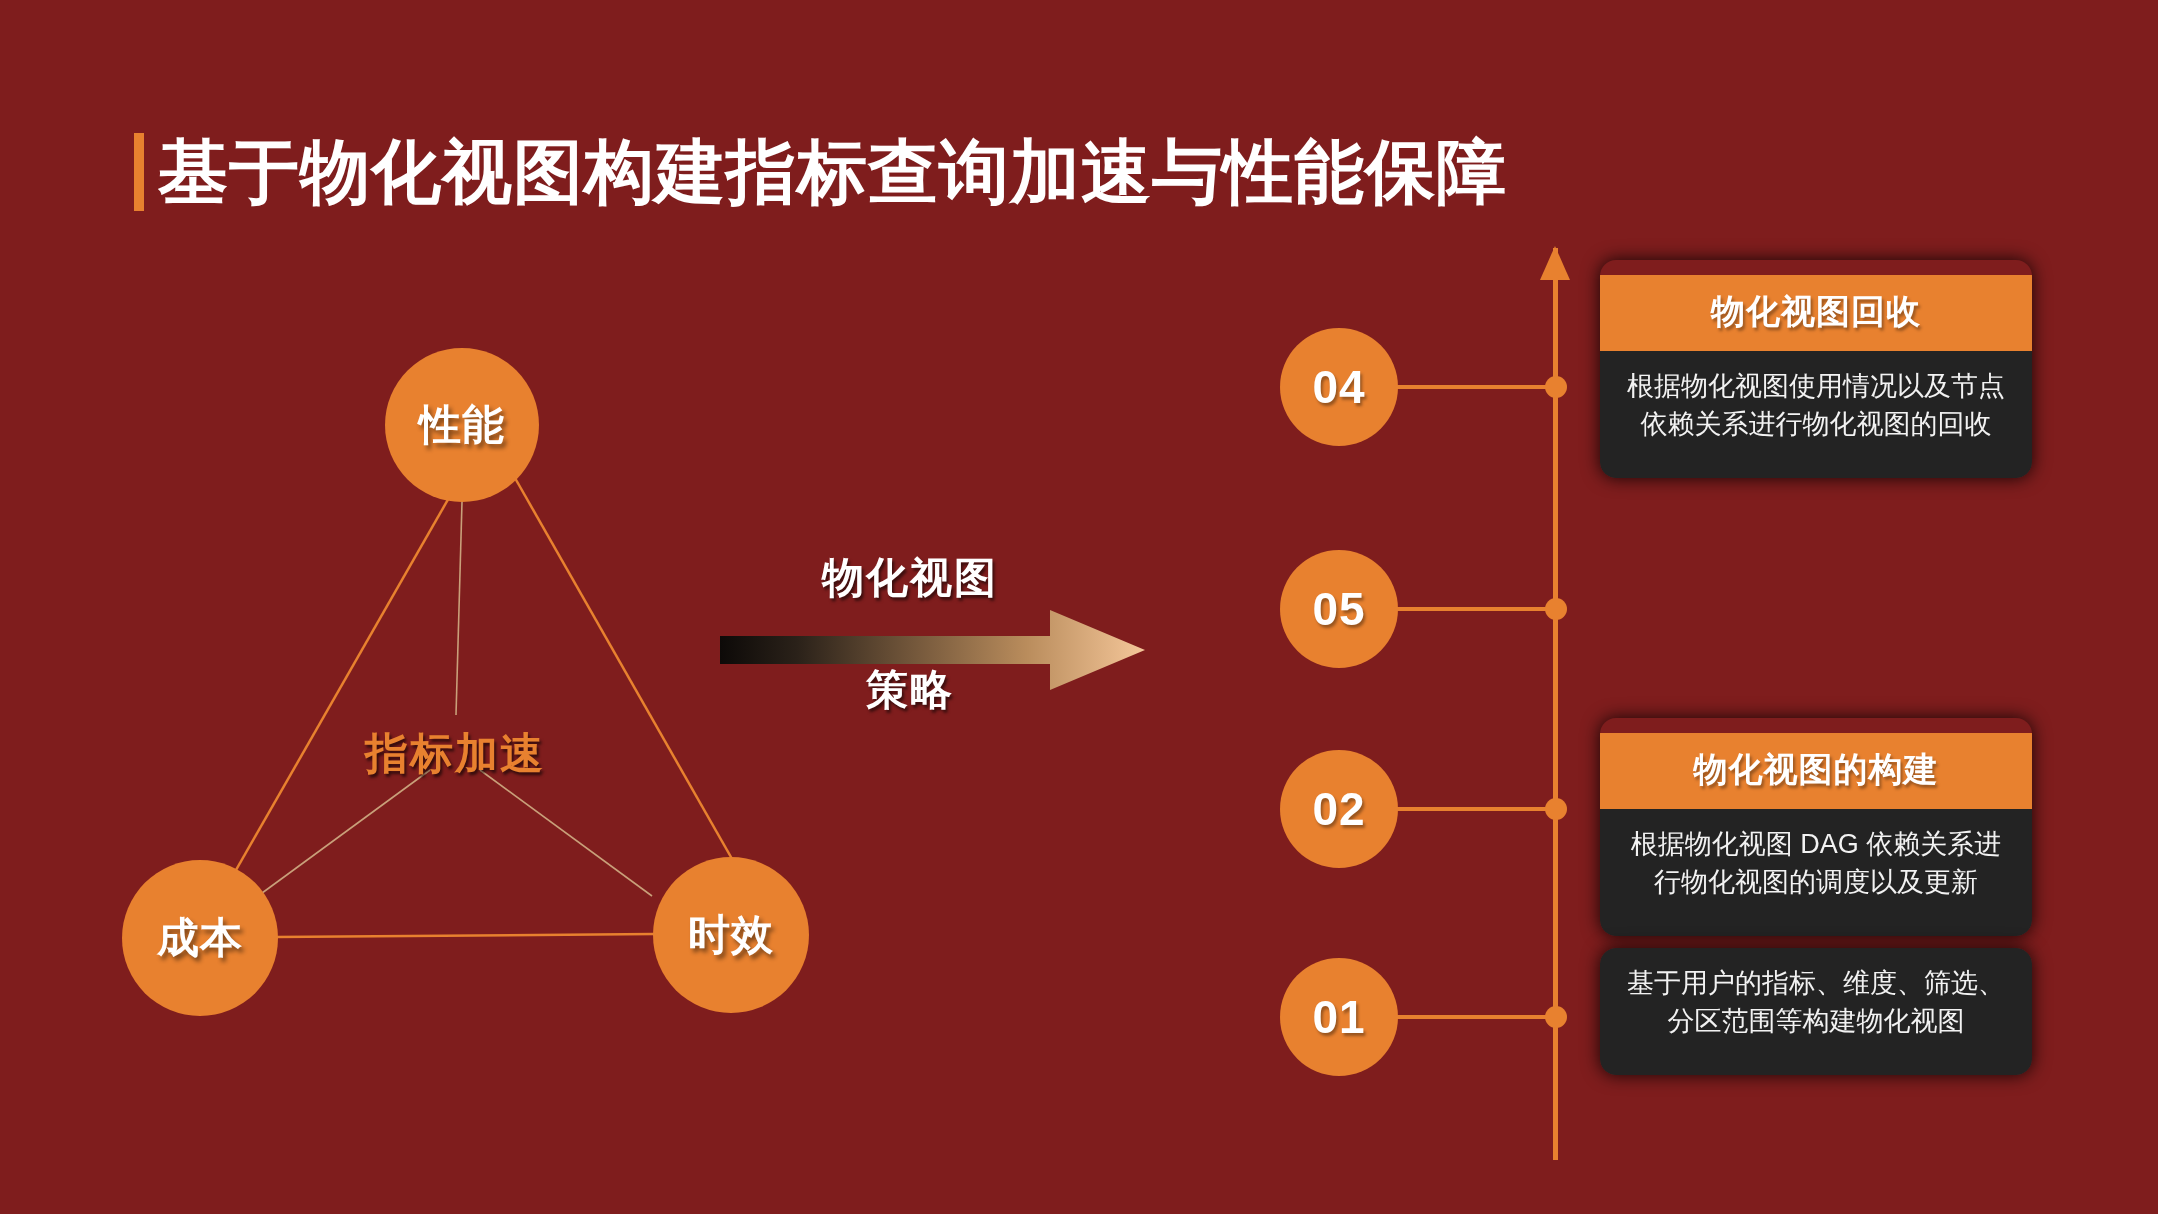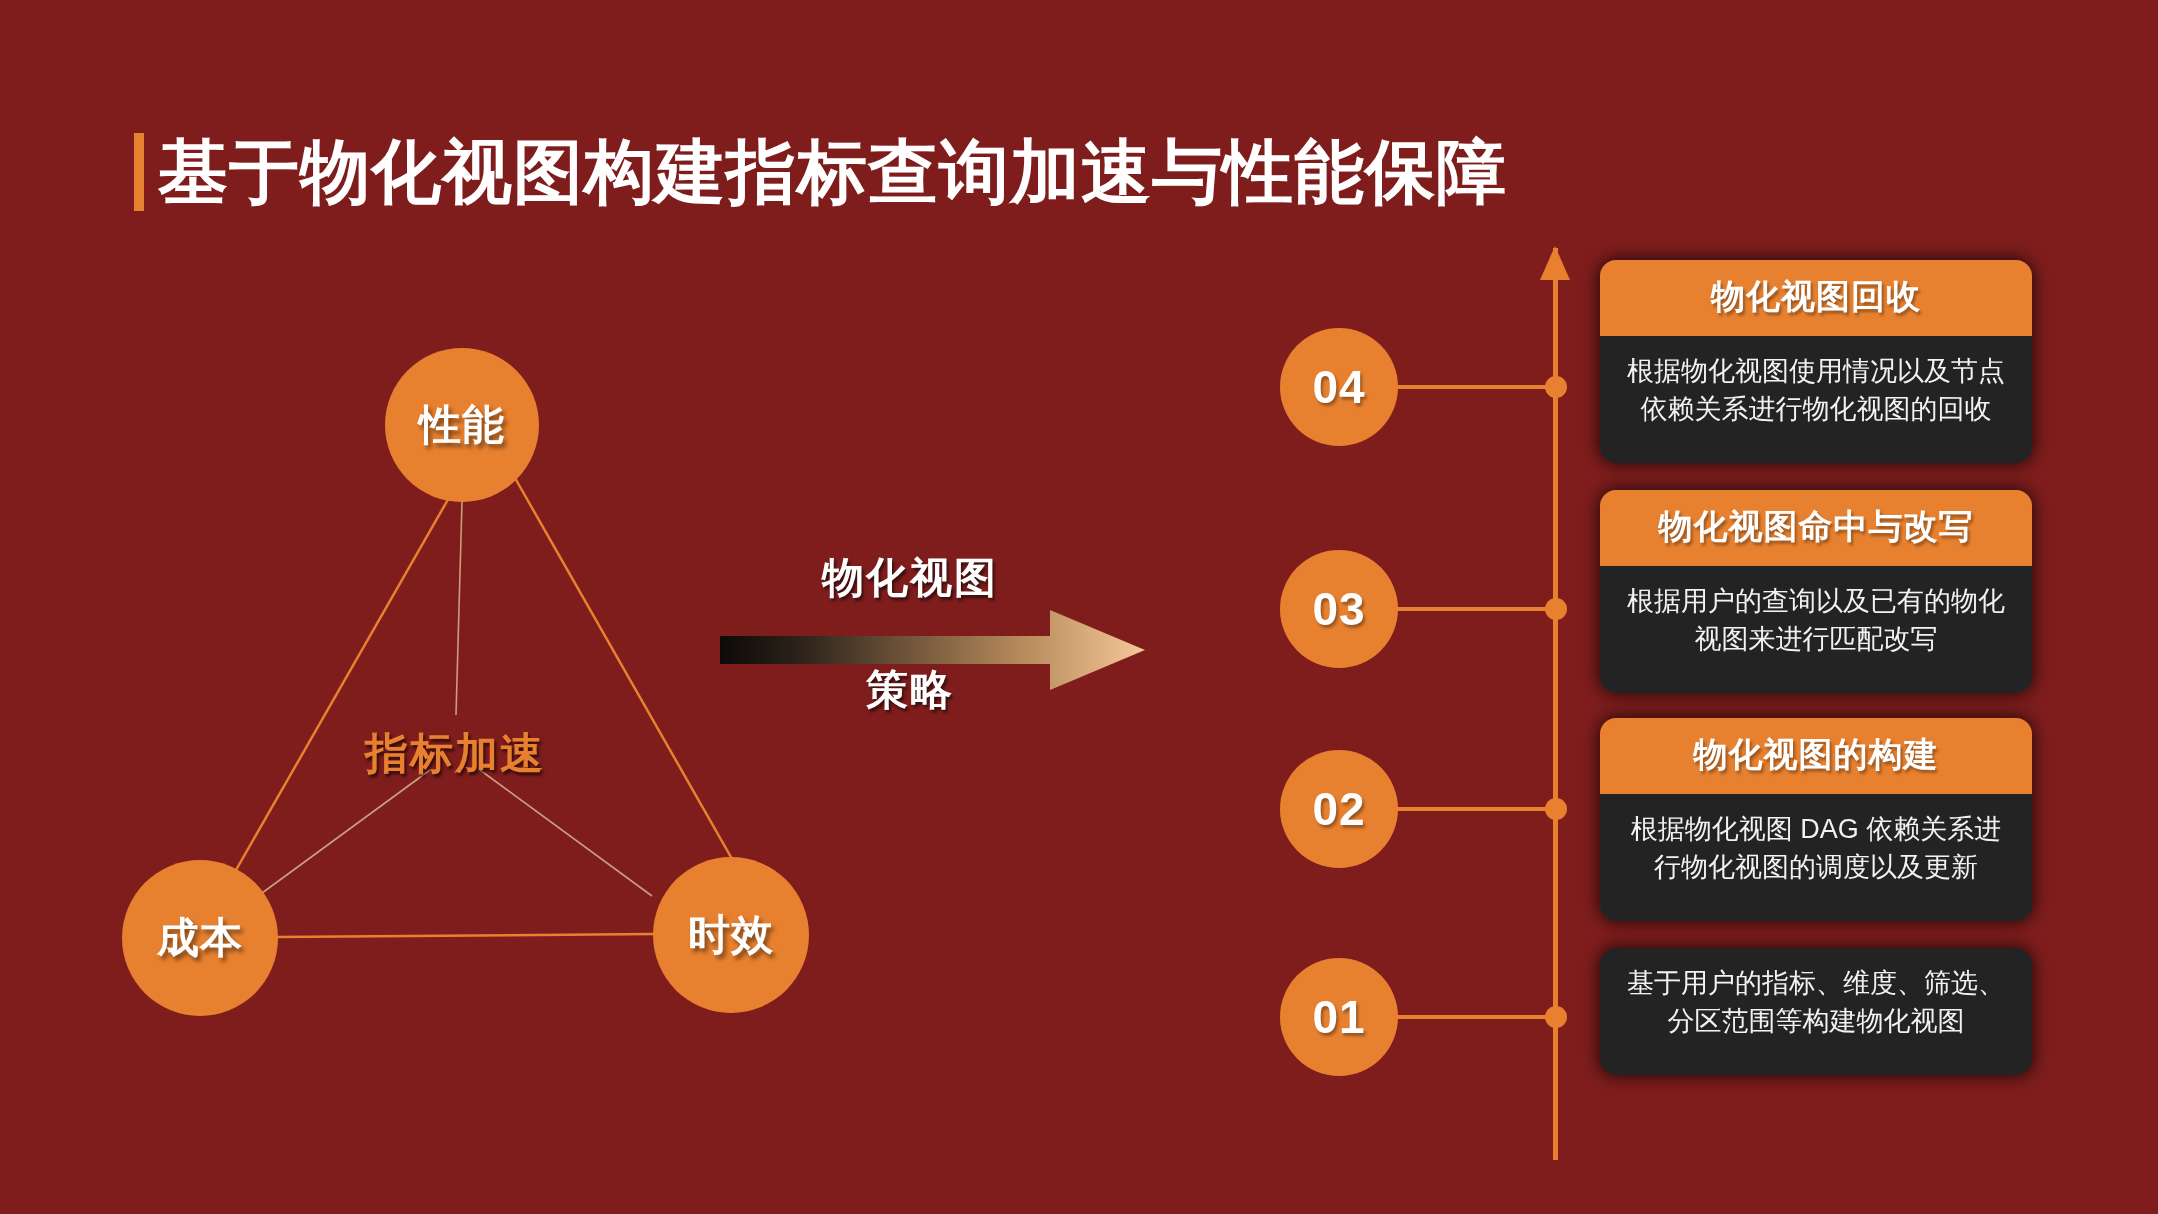--- a/index.html
+++ b/index.html
@@ -168,20 +168,21 @@
   }
   .card-header {
     background: #E8812F;
     color: #ffffff;
     font-size: 34px;
     font-weight: bold;
     letter-spacing: 1px;
     text-align: center;
     padding: 14px 8px 16px 8px;
     text-shadow: 2px 3px 3px rgba(0,0,0,0.35);
+    margin-top: 15px;
   }
   .card-body {
     background: #232323;
     color: #f2f2f2;
     font-size: 27px;
     line-height: 1.42;
     text-align: center;
     padding: 16px 22px 34px 22px;
     min-height: 98px;
     box-sizing: border-box;
@@ -246,28 +247,24 @@
     <span>04</span>
   </div>
   <div class="connector-line" style="top:385px;"></div>
   <div class="connector-dot" style="top:376px;"></div>
   <div class="info-card" style="top:260px;">
     <div class="card-header">物化视图回收</div>
     <div class="card-body">根据物化视图使用情况以及节点依赖关系进行物化视图的回收</div>
   </div>
 
   <div class="step-number" style="left:1280px; top:550px;">
-    <span>03</span>
+    <span>05</span>
   </div>
   <div class="connector-line" style="top:607px;"></div>
   <div class="connector-dot" style="top:598px;"></div>
-  <div class="info-card" style="top:490px;">
-    <div class="card-header">物化视图命中与改写</div>
-    <div class="card-body">根据用户的查询以及已有的物化视图来进行匹配改写</div>
-  </div>
 
   <div class="step-number" style="left:1280px; top:750px;align-items:center;">
     <span>02</span>
   </div>
   <div class="connector-line" style="top:807px;"></div>
   <div class="connector-dot" style="top:798px;"></div>
   <div class="info-card" style="top:718px;">
     <div class="card-header">物化视图的构建</div>
     <div class="card-body">根据物化视图 DAG 依赖关系进行物化视图的调度以及更新</div>
   </div>

